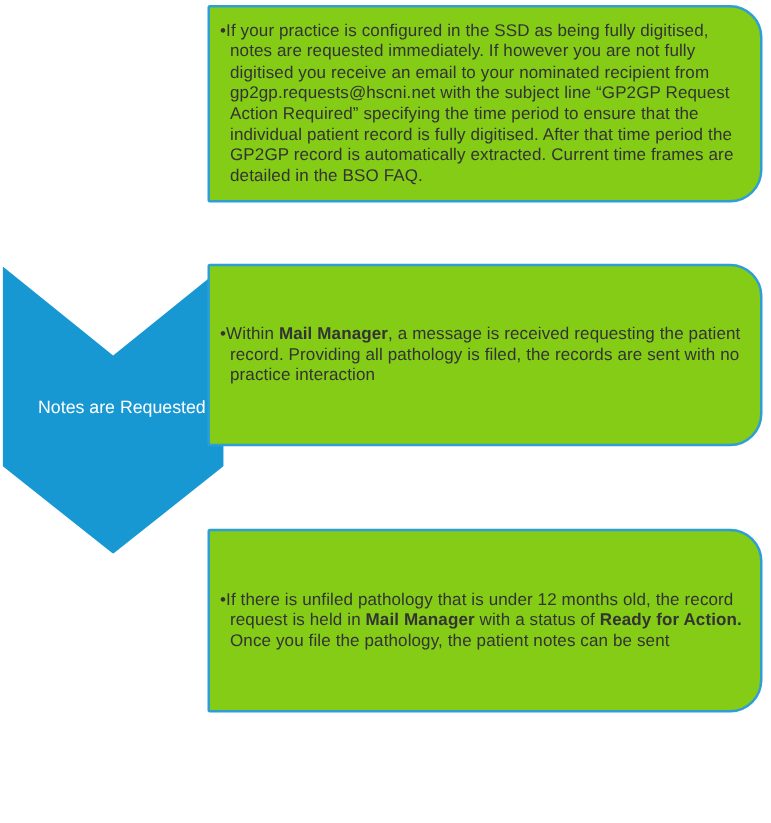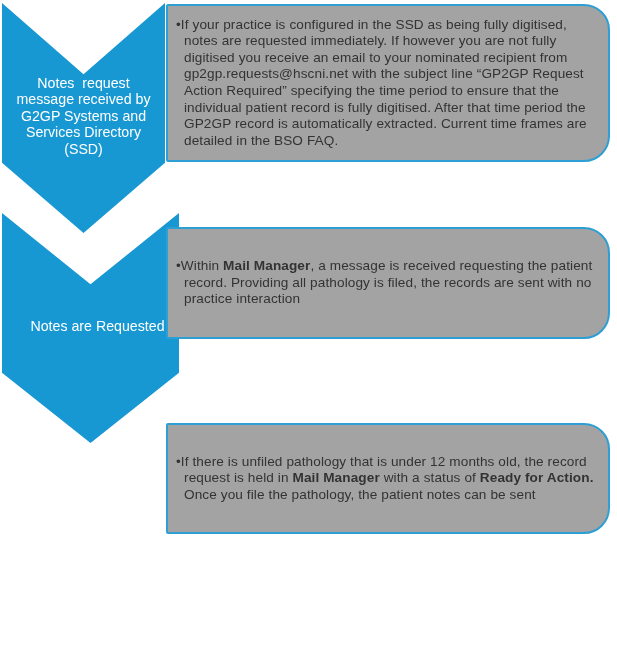--- a/index.html
+++ b/index.html
@@ -34,52 +34,45 @@
     transform: translateY(-2px);
     width: 160px;
   }
   .detail-box {
     position: absolute;
     left: 166px;
     width: 444px;
     box-sizing: border-box;
     border: 2px solid var(--box-border);
     border-radius: 2px 26px 26px 2px;
-    background: #a3a3a3;
+    background: #84cc16;
     display: flex;
     align-items: center;
     padding: 4px 10px 4px 8px;
   }
   .box-1 { top: 4px;   height: 158px; }
-  .box-2 { top: 227px; height: 112px; }
-  .box-3 { top: 423px; height: 111px; }
+  .box-2 { top: 211px; height: 146px; }
+  .box-3 { top: 423px; height: 147px; }
   .box-text {
     margin: 0;
     color: var(--text);
     font-size: 13.6px;
     line-height: 16.6px;
     padding-left: 8px;
     text-indent: -8px;
     letter-spacing: 0.1px;
   }
   .bullet { display: inline; }
   .rich b { font-weight: bold; }
 </style>
 </head>
 <body>
 
 <div class="canvas">
 
-  <div class="chevron chevron-1">
-    <div class="chevron-label">Notes &nbsp;request
-message received by
-G2GP Systems and
-Services Directory
-(SSD)</div>
-  </div>
   <div class="detail-box box-1">
     <p class="box-text"><span class="bullet">•</span><span class="rich"><span>If your practice is configured in the SSD as being fully digitised, notes are requested immediately. If however you are not fully digitised you receive an email to your nominated recipient from gp2gp.requests@hscni.net with the subject line “GP2GP Request Action Required” specifying the time period to ensure that the individual patient record is fully digitised. After that time period the GP2GP record is automatically extracted. Current time frames are detailed in the BSO FAQ.</span></span></p>
   </div>
 
   <div class="chevron chevron-2">
     <div class="chevron-label">Notes are Requested</div>
   </div>
   <div class="detail-box box-2">
     <p class="box-text"><span class="bullet">•</span><span class="rich"><span>Within </span><b>Mail Manager</b><span>, a message is received requesting the patient record. Providing all pathology is filed, the records are sent with no practice interaction</span></span></p>
   </div>

